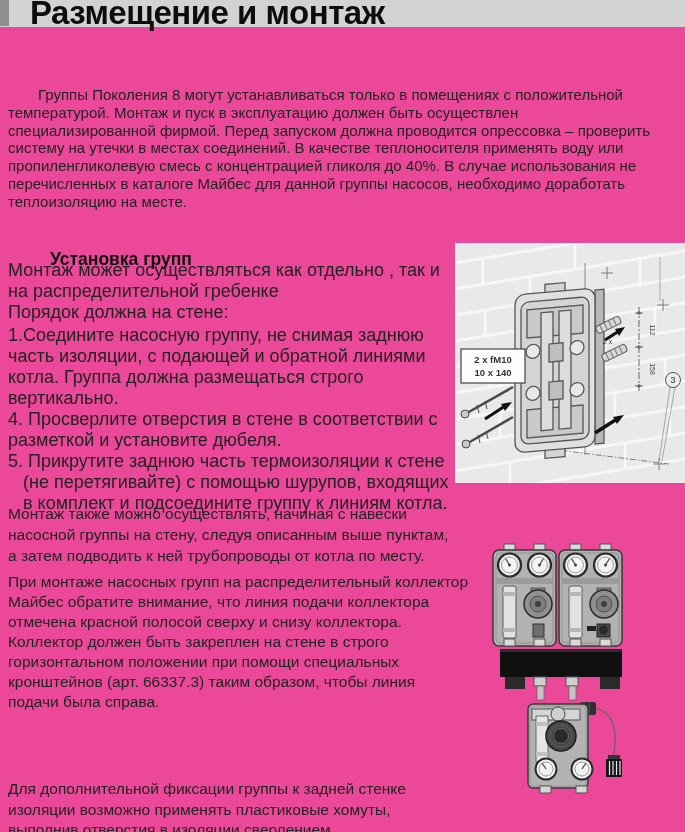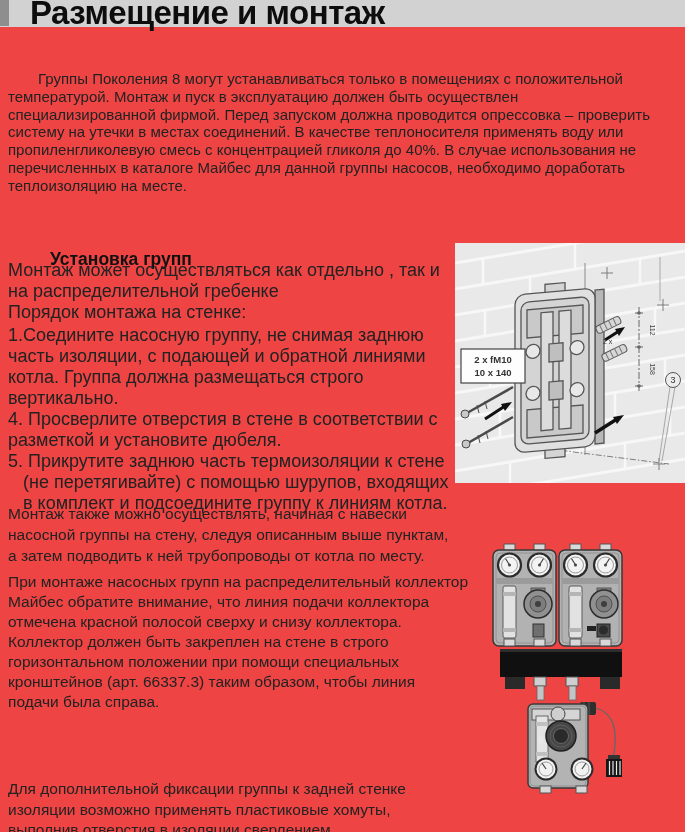--- a/index.html
+++ b/index.html
@@ -1,27 +1,27 @@
 <!DOCTYPE html>
 <html><head>
 <meta charset="utf-8">
 <style>
   html,body{margin:0;padding:0;background:#fff;}
   .page{
-    position:relative;width:685px;height:832px;background:#ef4444;overflow:hidden;
+    position:relative;width:685px;height:832px;background:#ec4899;overflow:hidden;
     font-family:"Liberation Sans",sans-serif;color:#1c1c1c;
   }
   .title-band{position:absolute;top:0;left:0;width:685px;height:27px;background:#d2d2d2;}
   .title-edge{position:absolute;top:0;left:0;width:9px;height:26px;background:#8e8e8e;}
   .page-title{
     position:absolute;top:-6px;left:30px;margin:0;
     font-size:33px;font-weight:bold;color:#0d0d0d;letter-spacing:-0.5px;white-space:nowrap;
   }
   .p{position:absolute;margin:0;text-align:left;}
-  .intro{top:70px;left:8px;width:652px;font-size:15px;line-height:17.8px;text-indent:30px;color:#222;}
+  .intro{top:86px;left:8px;width:652px;font-size:15px;line-height:17.8px;text-indent:30px;color:#222;}
   .sec-heading{position:absolute;top:237px;left:38px;margin:12px;font-size:17.5px;font-weight:bold;color:#111;text-align:right;}
   .mid{top:260px;left:8px;width:452px;font-size:18px;line-height:21px;color:#222;}
   .mid .line{margin:0;}
   .mid .steps{margin-top:2px;}
   .step{margin:0;}
   .step.hang{padding-left:15px;text-indent:-15px;}
   .note-wall{top:503px;left:8px;width:446px;font-size:15.5px;line-height:21px;color:#222;}
   .note-coll{top:572px;left:8px;width:462px;font-size:15.5px;line-height:20px;color:#222;}
   .note-sep{top:710px;left:8px;width:452px;font-size:15.5px;line-height:20.5px;color:#222;}
   .note-fix{top:779px;left:8px;width:436px;font-size:15.5px;line-height:20.5px;color:#222;}
@@ -38,21 +38,21 @@
   <div class="title-band"></div>
   <div class="title-edge"></div>
   <h1 class="page-title">Размещение и монтаж</h1>
 
   <p class="p intro">Группы Поколения 8 могут устанавливаться только в помещениях с положительной температурой. Монтаж и пуск в эксплуатацию должен быть осуществлен специализированной фирмой. Перед запуском должна проводится опрессовка – проверить систему на утечки в местах соединений. В качестве теплоносителя применять воду или пропиленгликолевую смесь с концентрацией гликоля до 40%. В случае использования не перечисленных в каталоге Майбес для данной группы насосов, необходимо доработать теплоизоляцию на месте.</p>
 
   <h2 class="sec-heading">Установка групп</h2>
 
   <div class="p mid">
     <div class="line">Монтаж может осуществляться как отдельно , так и на распределительной гребенке</div>
-    <div class="line">Порядок монтажа на стенке:</div>
+    <div class="line">Порядок должна на стене:</div>
     <div class="steps">
       <div class="step">1.Соедините насосную группу, не снимая заднюю часть изоляции, с подающей и обратной линиями котла. Группа должна размещаться строго вертикально.</div>
       <div class="step">4. Просверлите отверстия в стене в соответствии с разметкой и установите дюбеля.</div>
       <div class="step hang">5. Прикрутите заднюю часть термоизоляции к стене (не перетягивайте) с помощью шурупов, входящих в комплект и подсоедините группу к линиям котла.</div>
     </div>
   </div>
 
   <p class="p note-wall">Монтаж также можно осуществлять, начиная с навески насосной группы на стену, следуя описанным выше пунктам, а затем подводить к ней трубопроводы от котла по месту.</p>
   <p class="p note-coll">При монтаже насосных групп на распределительный коллектор Майбес обратите внимание, что линия подачи коллектора отмечена красной полосой сверху и снизу коллектора. Коллектор должен быть закреплен на стене в строго горизонтальном положении при помощи специальных кронштейнов (арт. 66337.3) таким образом, чтобы линия подачи была справа.</p>
   <p class="p note-fix">Для дополнительной фиксации группы к задней стенке изоляции возможно применять пластиковые хомуты, выполнив отверстия в изоляции сверлением.</p>

